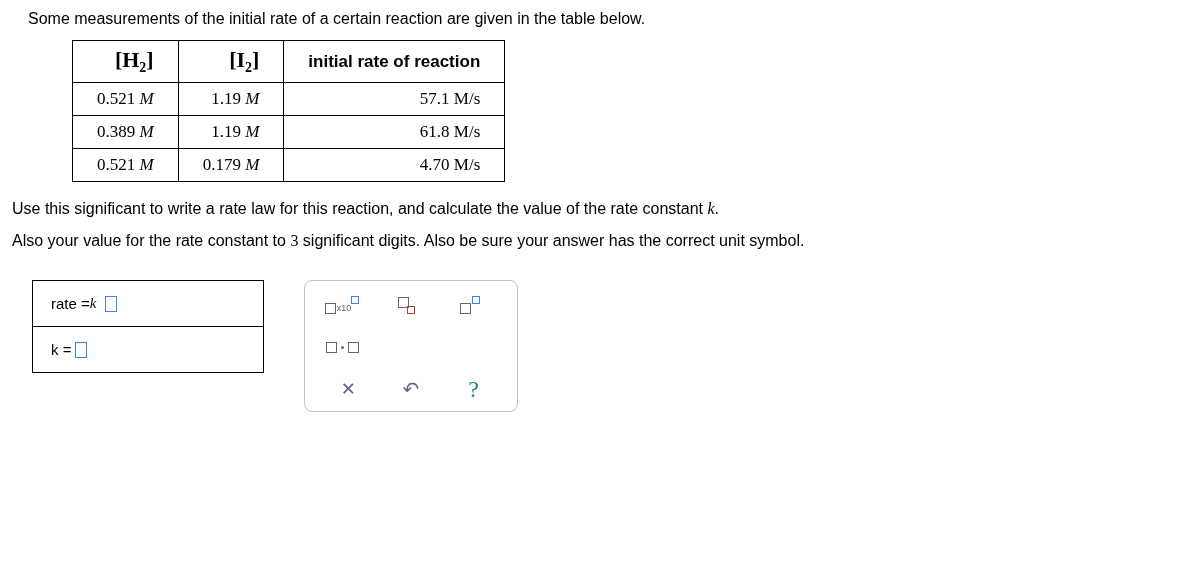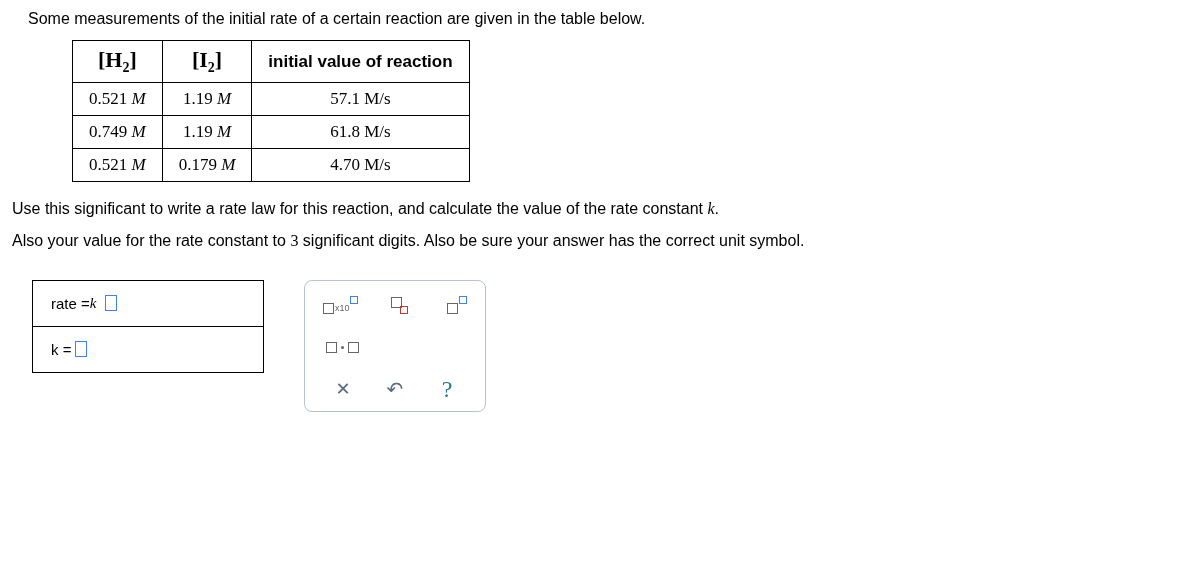--- a/index.html
+++ b/index.html
@@ -15,22 +15,22 @@
   .intro { margin: 2px 0 12px 16px; }
   .instr { margin: 14px 0; }
 
   .data-table {
     border-collapse: collapse;
     margin-left: 60px;
     margin-bottom: 18px;
   }
   .data-table td, .data-table th {
     border: 1px solid #000;
-    padding: 6px 16px;
-    text-align: center;
+    padding: 6px 24px;
+    text-align: right;
     font-size: 17px;
     font-weight: normal;
   }
   .data-table th { font-weight: bold; }
   .hdr-cell { font-family: "Times New Roman", serif; font-size: 22px; }
   .hdr-cell sub { font-size: 14px; }
   .unitM { font-style: italic; font-family: "Times New Roman", serif; }
   .unitMs { font-family: "Times New Roman", serif; }
   .ital-k { font-style: italic; font-family: "Times New Roman", serif; }
   .serif { font-family: "Times New Roman", serif; }
@@ -44,38 +44,38 @@
   .answer-boxes {
     border: 1px solid #000;
     margin-left: 20px;
   }
   .answer-boxes .row {
     border-bottom: 1px solid #000;
     padding: 14px 18px;
     min-width: 230px;
     font-size: 15px;
     display: flex;
-    align-items: flex-start;
+    align-items: flex-end;
   }
   .answer-boxes .row:last-child { border-bottom: none; }
   .placeholder-box {
     display: inline-block;
     width: 12px;
     height: 16px;
     border: 1px solid #3b82f6;
     margin-left: 4px;
     vertical-align: middle;
   }
 
   .toolbox {
     border: 1px solid #b8c4d4;
     border-radius: 8px;
     padding: 10px 12px 8px 12px;
     background: #fff;
-    width: 182px;
+    width: 214px;
   }
   .tool-row {
     display: flex;
     gap: 26px;
     align-items: center;
     margin-bottom: 14px;
     padding-left: 6px;
   }
   .tool-row:last-child { margin-bottom: 0; margin-top:6px; justify-content: space-around; gap:0; padding-left:0;}
   .tool-btn {
@@ -115,29 +115,29 @@
 
 <table class="data-table">
   <tbody>
       <tr>
     <th>
       <span class="hdr-cell">[<span>H</span><sub>2</sub>]</span>
     </th>
     <th>
       <span class="hdr-cell">[<span>I</span><sub>2</sub>]</span>
     </th>
-    <th>initial value of reaction</th>
+    <th>initial rate of reaction</th>
   </tr>
   <tr>
     <td><span class="serif"><span>0.521</span> <span class="unitM">M</span></span></td>
     <td><span class="serif"><span>1.19</span> <span class="unitM">M</span></span></td>
     <td><span class="serif"><span>57.1</span> <span class="unitMs">M/s</span></span></td>
   </tr>
   <tr>
-    <td><span class="serif"><span>0.749</span> <span class="unitM">M</span></span></td>
+    <td><span class="serif"><span>0.389</span> <span class="unitM">M</span></span></td>
     <td><span class="serif"><span>1.19</span> <span class="unitM">M</span></span></td>
     <td><span class="serif"><span>61.8</span> <span class="unitMs">M/s</span></span></td>
   </tr>
   <tr>
     <td><span class="serif"><span>0.521</span> <span class="unitM">M</span></span></td>
     <td><span class="serif"><span>0.179</span> <span class="unitM">M</span></span></td>
     <td><span class="serif"><span>4.70</span> <span class="unitMs">M/s</span></span></td>
   </tr>
 </tbody>
   </table>

